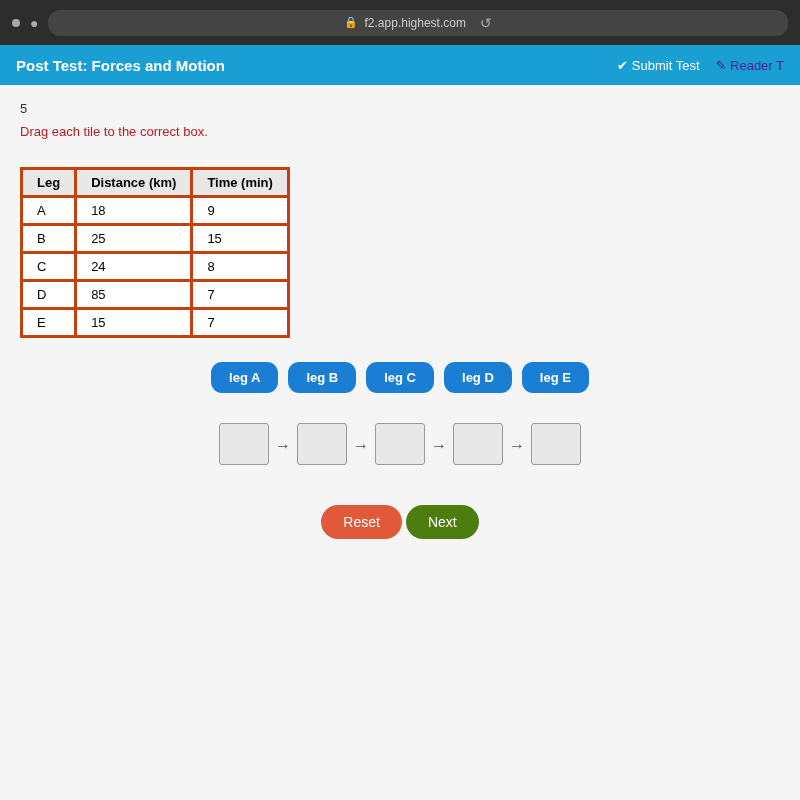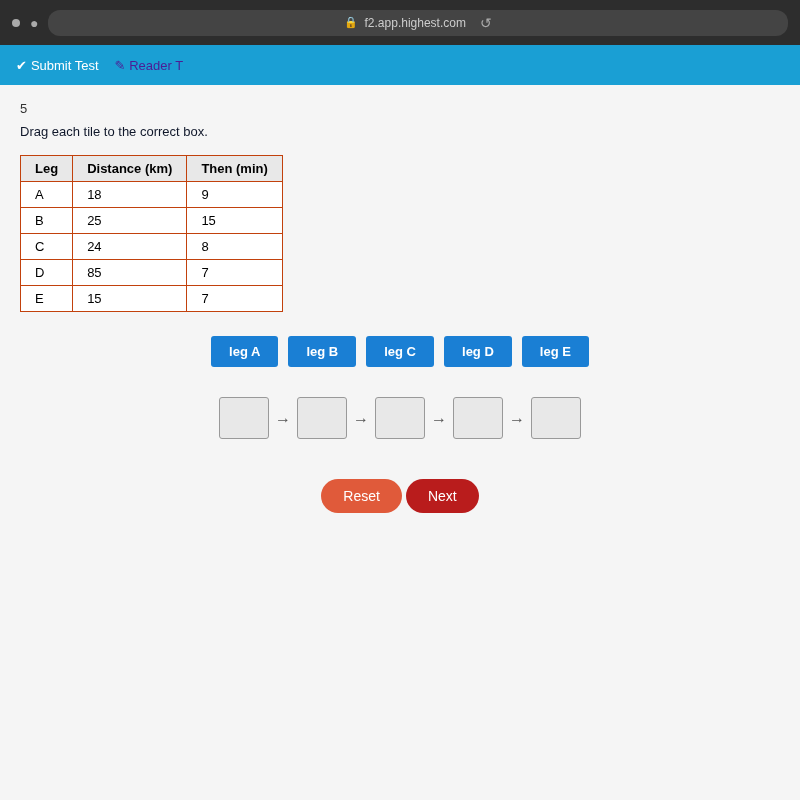--- a/index.html
+++ b/index.html
@@ -96,40 +96,40 @@
     }
 
     .page-number {
       font-size: 13px;
       color: #333;
       margin-bottom: 8px;
     }
 
     .instructions {
       font-size: 13px;
-      color: #0f172a;
-      margin-bottom: 16px;
+      color: #b91c1c;
+      margin-bottom: 28px;
     }
 
     .question-text {
       font-size: 13px;
       color: #333;
       margin-bottom: 14px;
       line-height: 1.5;
     }
 
     .data-table {
       border-collapse: collapse;
       margin-bottom: 24px;
       font-size: 13px;
     }
 
     .data-table th,
     .data-table td {
-      border: 1px solid #c2410c;
+      border: 3px solid #c2410c;
       padding: 5px 14px;
       text-align: left;
     }
 
     .data-table th {
       background: #e8e8e8;
       font-weight: bold;
     }
 
     .data-table td {
@@ -140,21 +140,21 @@
       display: flex;
       justify-content: center;
       gap: 10px;
       margin-bottom: 30px;
     }
 
     .tile {
       background: #1a7fd4;
       color: white;
       padding: 8px 18px;
-      border-radius: 3px;
+      border-radius: 11px;
       font-size: 13px;
       font-weight: bold;
       cursor: grab;
     }
 
     .drop-zone-section {
       display: flex;
       align-items: center;
       justify-content: center;
       gap: 6px;
@@ -184,21 +184,21 @@
       background: #e05a3a;
       color: white;
       border: none;
       padding: 9px 22px;
       border-radius: 20px;
       font-size: 14px;
       cursor: pointer;
     }
 
     .next-btn {
-      background: #b91c1c;
+      background: #4d7c0f;
       color: white;
       border: none;
       padding: 9px 22px;
       border-radius: 20px;
       font-size: 14px;
       cursor: pointer;
     }
 
     .dot-indicator {
       width: 8px;
@@ -215,20 +215,21 @@
   <span class="dot-indicator"></span>
   <span class="browser-icon">●</span>
   <div class="address-bar">
     <span class="lock-icon">🔒</span>
     <span>f2.app.highest.com</span>
     <span class="refresh-icon">↺</span>
   </div>
 </div>
 
 <div class="top-bar">
+  <span class="top-bar-title">Post Test: Forces and Motion</span>
   <div class="top-bar-actions">
     <div class="submit-test-btn">
       <span>✔</span>
       <span>Submit Test</span>
     </div>
     <div class="reader-btn">
       <span>✎</span>
       <span>Reader T</span>
     </div>
   </div>
@@ -239,21 +240,21 @@
   <div class="page-number">5</div>
 
   <div class="instructions">Drag each tile to the correct box.</div>
 
 
   <table class="data-table">
     <thead>
       <tr>
         <th>Leg</th>
         <th>Distance (km)</th>
-        <th>Then (min)</th>
+        <th>Time (min)</th>
       </tr>
     </thead>
     <tbody>
       <tr>
         <td>A</td>
         <td>18</td>
         <td>9</td>
       </tr>
       <tr>
         <td>B</td>

